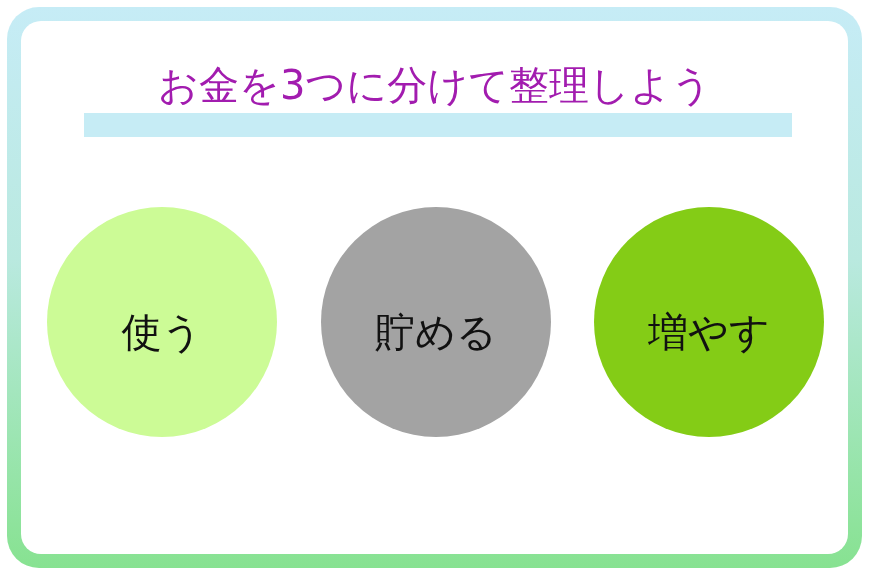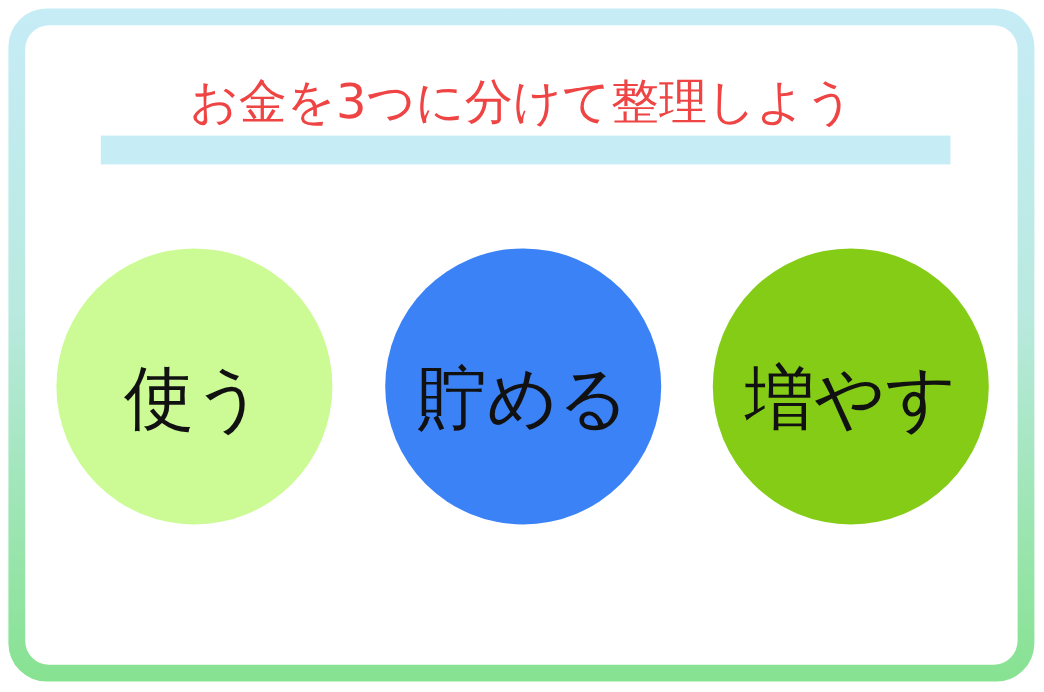--- a/index.html
+++ b/index.html
@@ -9,33 +9,33 @@
     position: absolute; left: 7px; top: 7px; width: 855px; height: 561px;
     border-radius: 32px;
     background: linear-gradient(to bottom, #c6ecf6 0%, #b9e9df 45%, #87e291 100%);
   }
   .frame-inner {
     position: absolute; left: 14px; top: 14px; right: 14px; bottom: 14px;
     background: #ffffff; border-radius: 20px;
   }
   .title {
     position: absolute; left: 0; width: 870px; top: 58px; text-align: center;
-    font-size: 40px; color: #ef4444; letter-spacing: 0px; line-height: 54px;
+    font-size: 40px; color: #a21caf; letter-spacing: 0px; line-height: 54px;
   }
   .title-bar {
     position: absolute; left: 84px; top: 113px; width: 708px; height: 24px;
     background: #c6ecf5;
   }
   .circle {
     position: absolute; top: 207px; width: 230px; height: 230px; border-radius: 50%;
     display: flex; align-items: center; justify-content: center;
   }
-  .circle span { font-size: 58px; color: #111111; line-height: 1; margin-top: 20px; }
+  .circle span { font-size: 40px; color: #111111; line-height: 1; margin-top: 20px; }
   .c1 { left: 47px; background: #ccfb96; }
-  .c2 { left: 321px; background: #3b82f6; }
+  .c2 { left: 321px; background: #a3a3a3; }
   .c3 { left: 594px; background: #84cc16; }
 </style>
 </head>
 <body>
 
 <div class="frame">
   <div class="frame-inner"></div>
 </div>
 
 <div class="title">お金を3つに分けて整理しよう</div>

